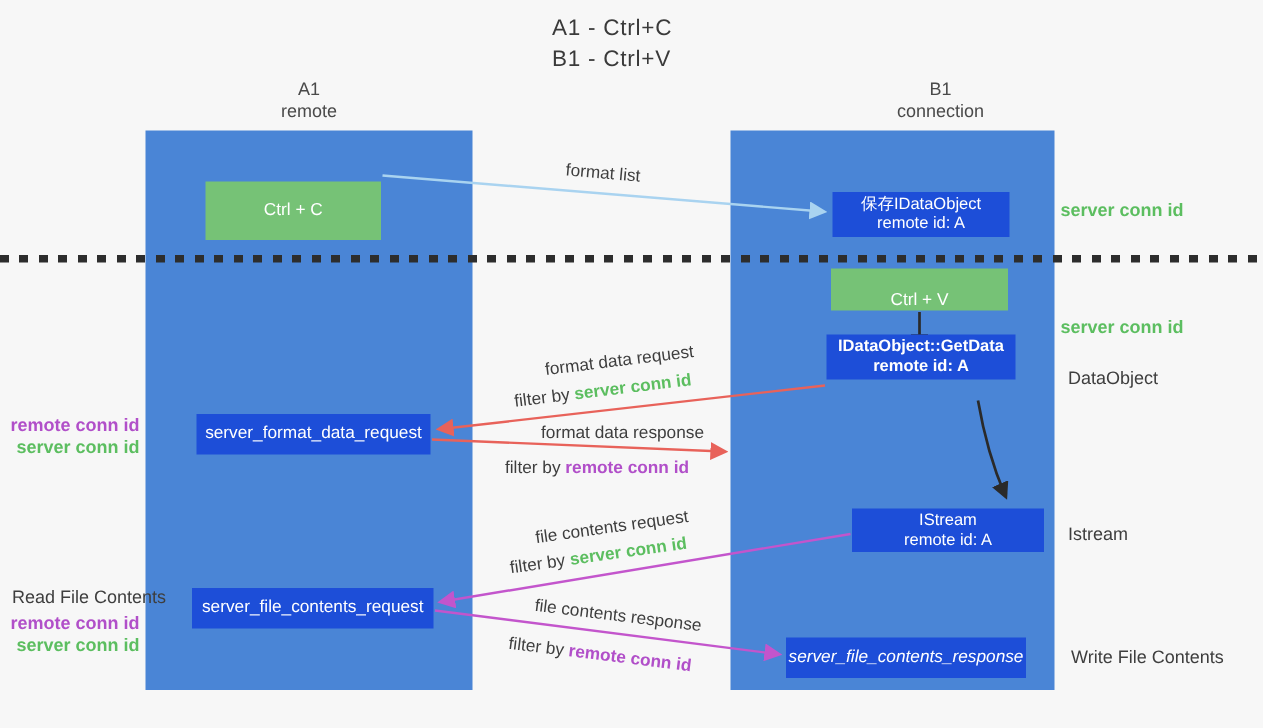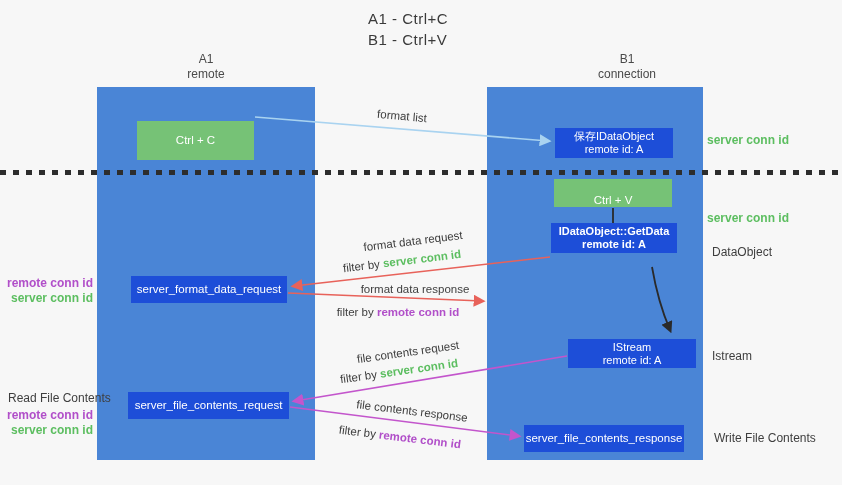--- a/index.html
+++ b/index.html
@@ -88,21 +88,21 @@
   <div class="box orange-box" style="left:131px;top:276px;width:156px;height:27px;">
     <span>server_format_data_request</span>
   </div>
   <div class="box orange-box" style="left:568px;top:339px;width:128px;height:29px;font-size:11px;">
     <span>IStream</span>
     <span>remote id: A</span>
   </div>
   <div class="box orange-box" style="left:128px;top:392px;width:161px;height:27px;">
     <span>server_file_contents_request</span>
   </div>
-  <div class="box orange-box" style="left:524px;top:425px;width:160px;height:27px;">
+  <div class="box orange-box" style="left:524px;top:425px;width:160px;height:27px;font-style:italic;">
     <span>server_file_contents_response</span>
   </div>
 
   <div class="flow" style="left:402px;top:116px;--r:5deg;">format list</div>
   <div class="flow" style="left:413px;top:241px;--r:-7deg;">format data request</div>
   <div class="flow" style="left:402px;top:261px;--r:-7deg;">
     <span>filter by </span><span class="green">server conn id</span>
   </div>
   <div class="flow" style="left:415px;top:289px;">format data response</div>
   <div class="flow" style="left:398px;top:312px;">

